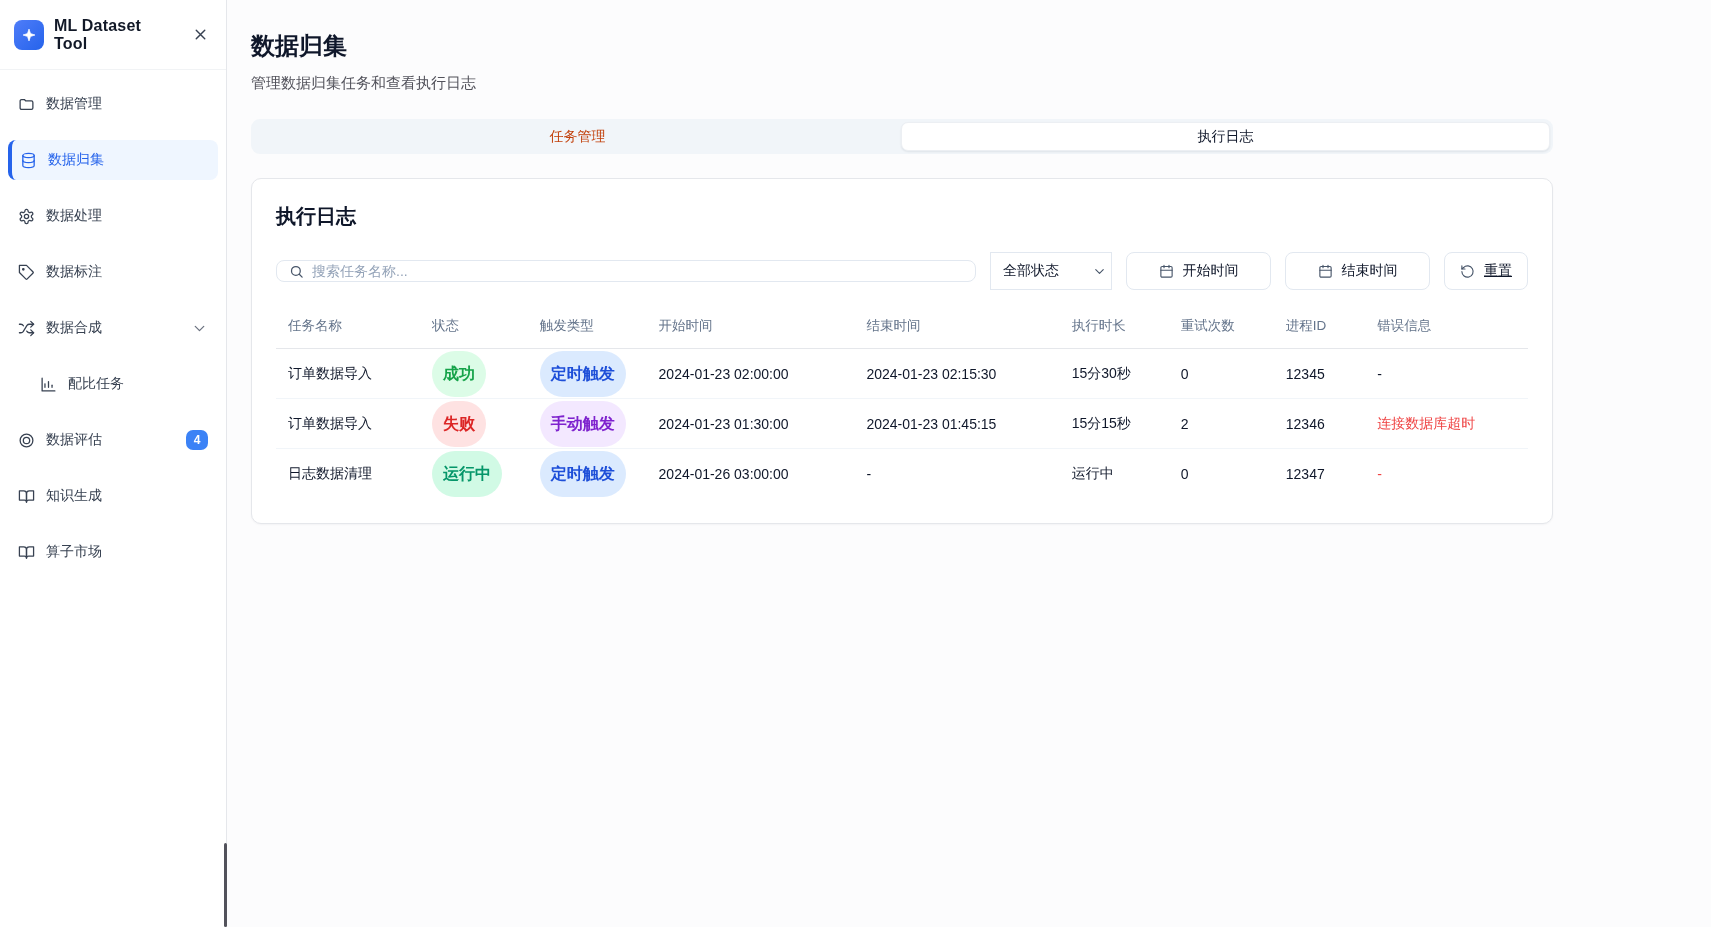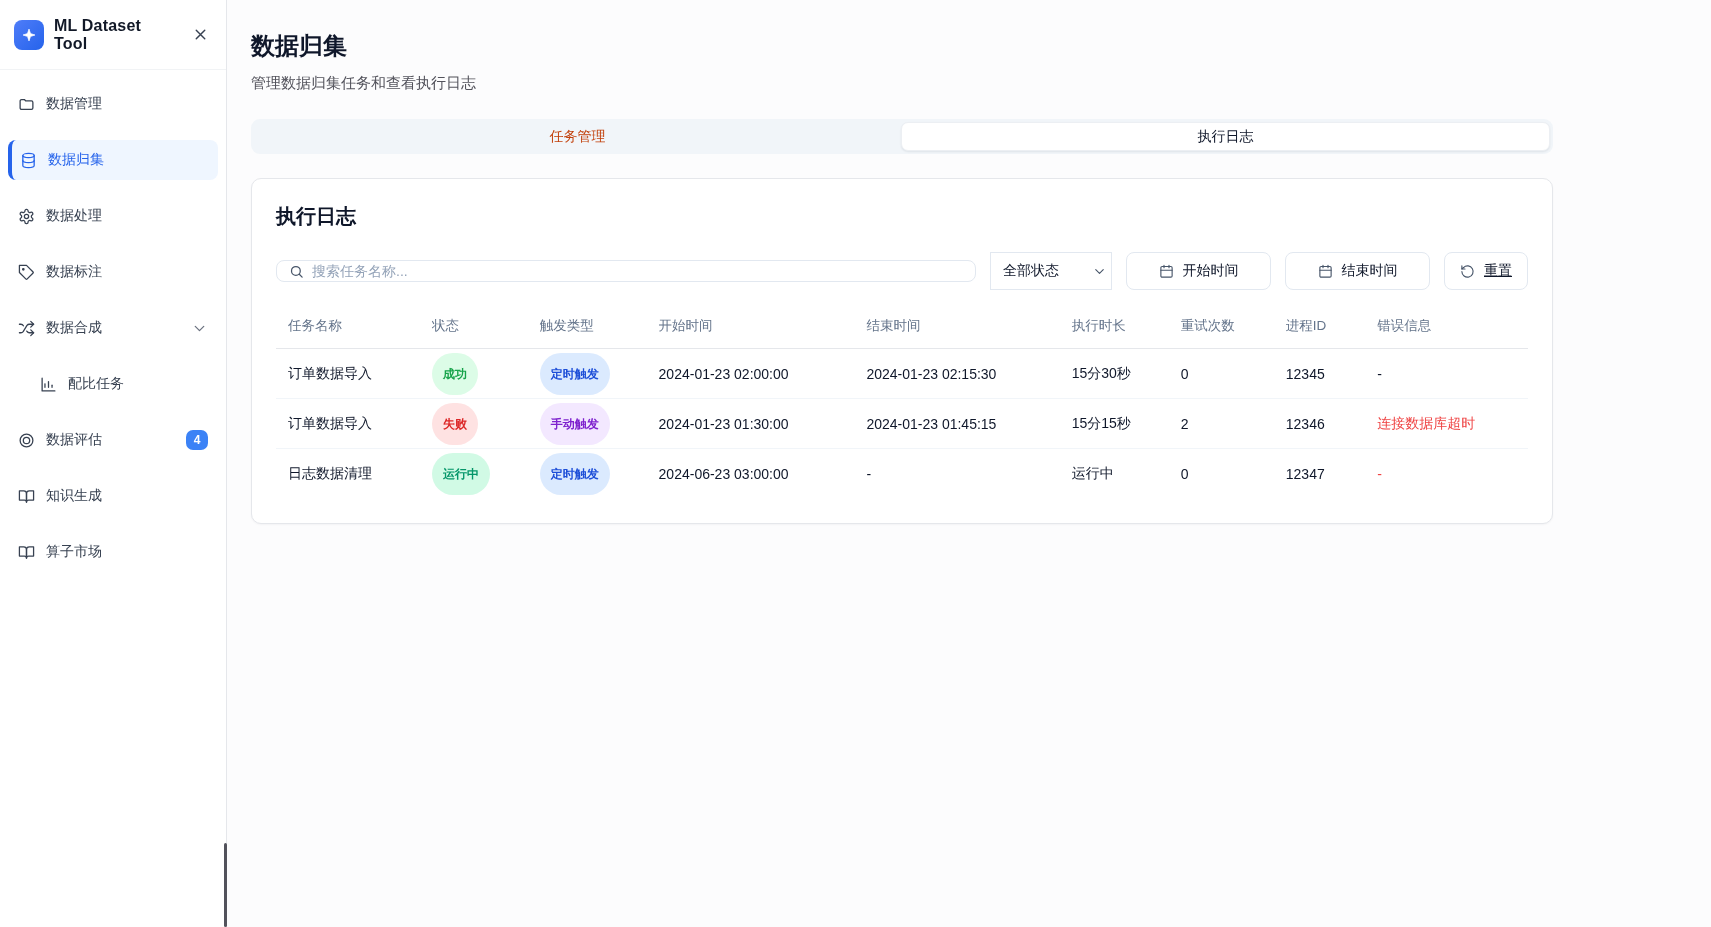--- a/index.html
+++ b/index.html
@@ -109,21 +109,21 @@
     padding:13px 12px 13px 12px; border-bottom:1px solid #e5e7eb;
   }
   tbody td {
     font-size:14px; color:#0f172a; padding:0 12px; height:50px;
     border-bottom:1px solid #f1f5f9; vertical-align:middle;
   }
   tbody tr:last-child td { border-bottom:none; }
   .cell-name { font-weight:500; }
   .cell-error { color:#ef4444; }
   .badge {
-    display:inline-block; font-size:12px; font-weight:600; border-radius:999px;
+    display:inline-block; font-size:16px; font-weight:600; border-radius:999px;
     padding:15px 11px; line-height:1; white-space:nowrap;
   }
   .badge-success { background:#dcfce7; color:#16a34a; }
   .badge-fail    { background:#fee2e2; color:#dc2626; }
   .badge-running { background:#d1fae5; color:#059669; }
   .badge-scheduled { background:#dbeafe; color:#1d4ed8; }
   .badge-manual    { background:#f3e8ff; color:#7e22ce; }
 </style>
 </head>
 <body>
@@ -331,21 +331,21 @@
               <td>2024-01-23 01:45:15</td>
               <td>15分15秒</td>
               <td>2</td>
               <td>12346</td>
               <td class="cell-error">连接数据库超时</td>
             </tr>
             <tr>
               <td class="cell-name">日志数据清理</td>
               <td><span class="badge badge-running">运行中</span></td>
               <td><span class="badge badge-scheduled">定时触发</span></td>
-              <td>2024-06-23 03:00:00</td>
+              <td>2024-01-26 03:00:00</td>
               <td>-</td>
               <td>运行中</td>
               <td>0</td>
               <td>12347</td>
               <td class="cell-error">-</td>
             </tr>
           </tbody>
       </table>
     </section>
   </div>

